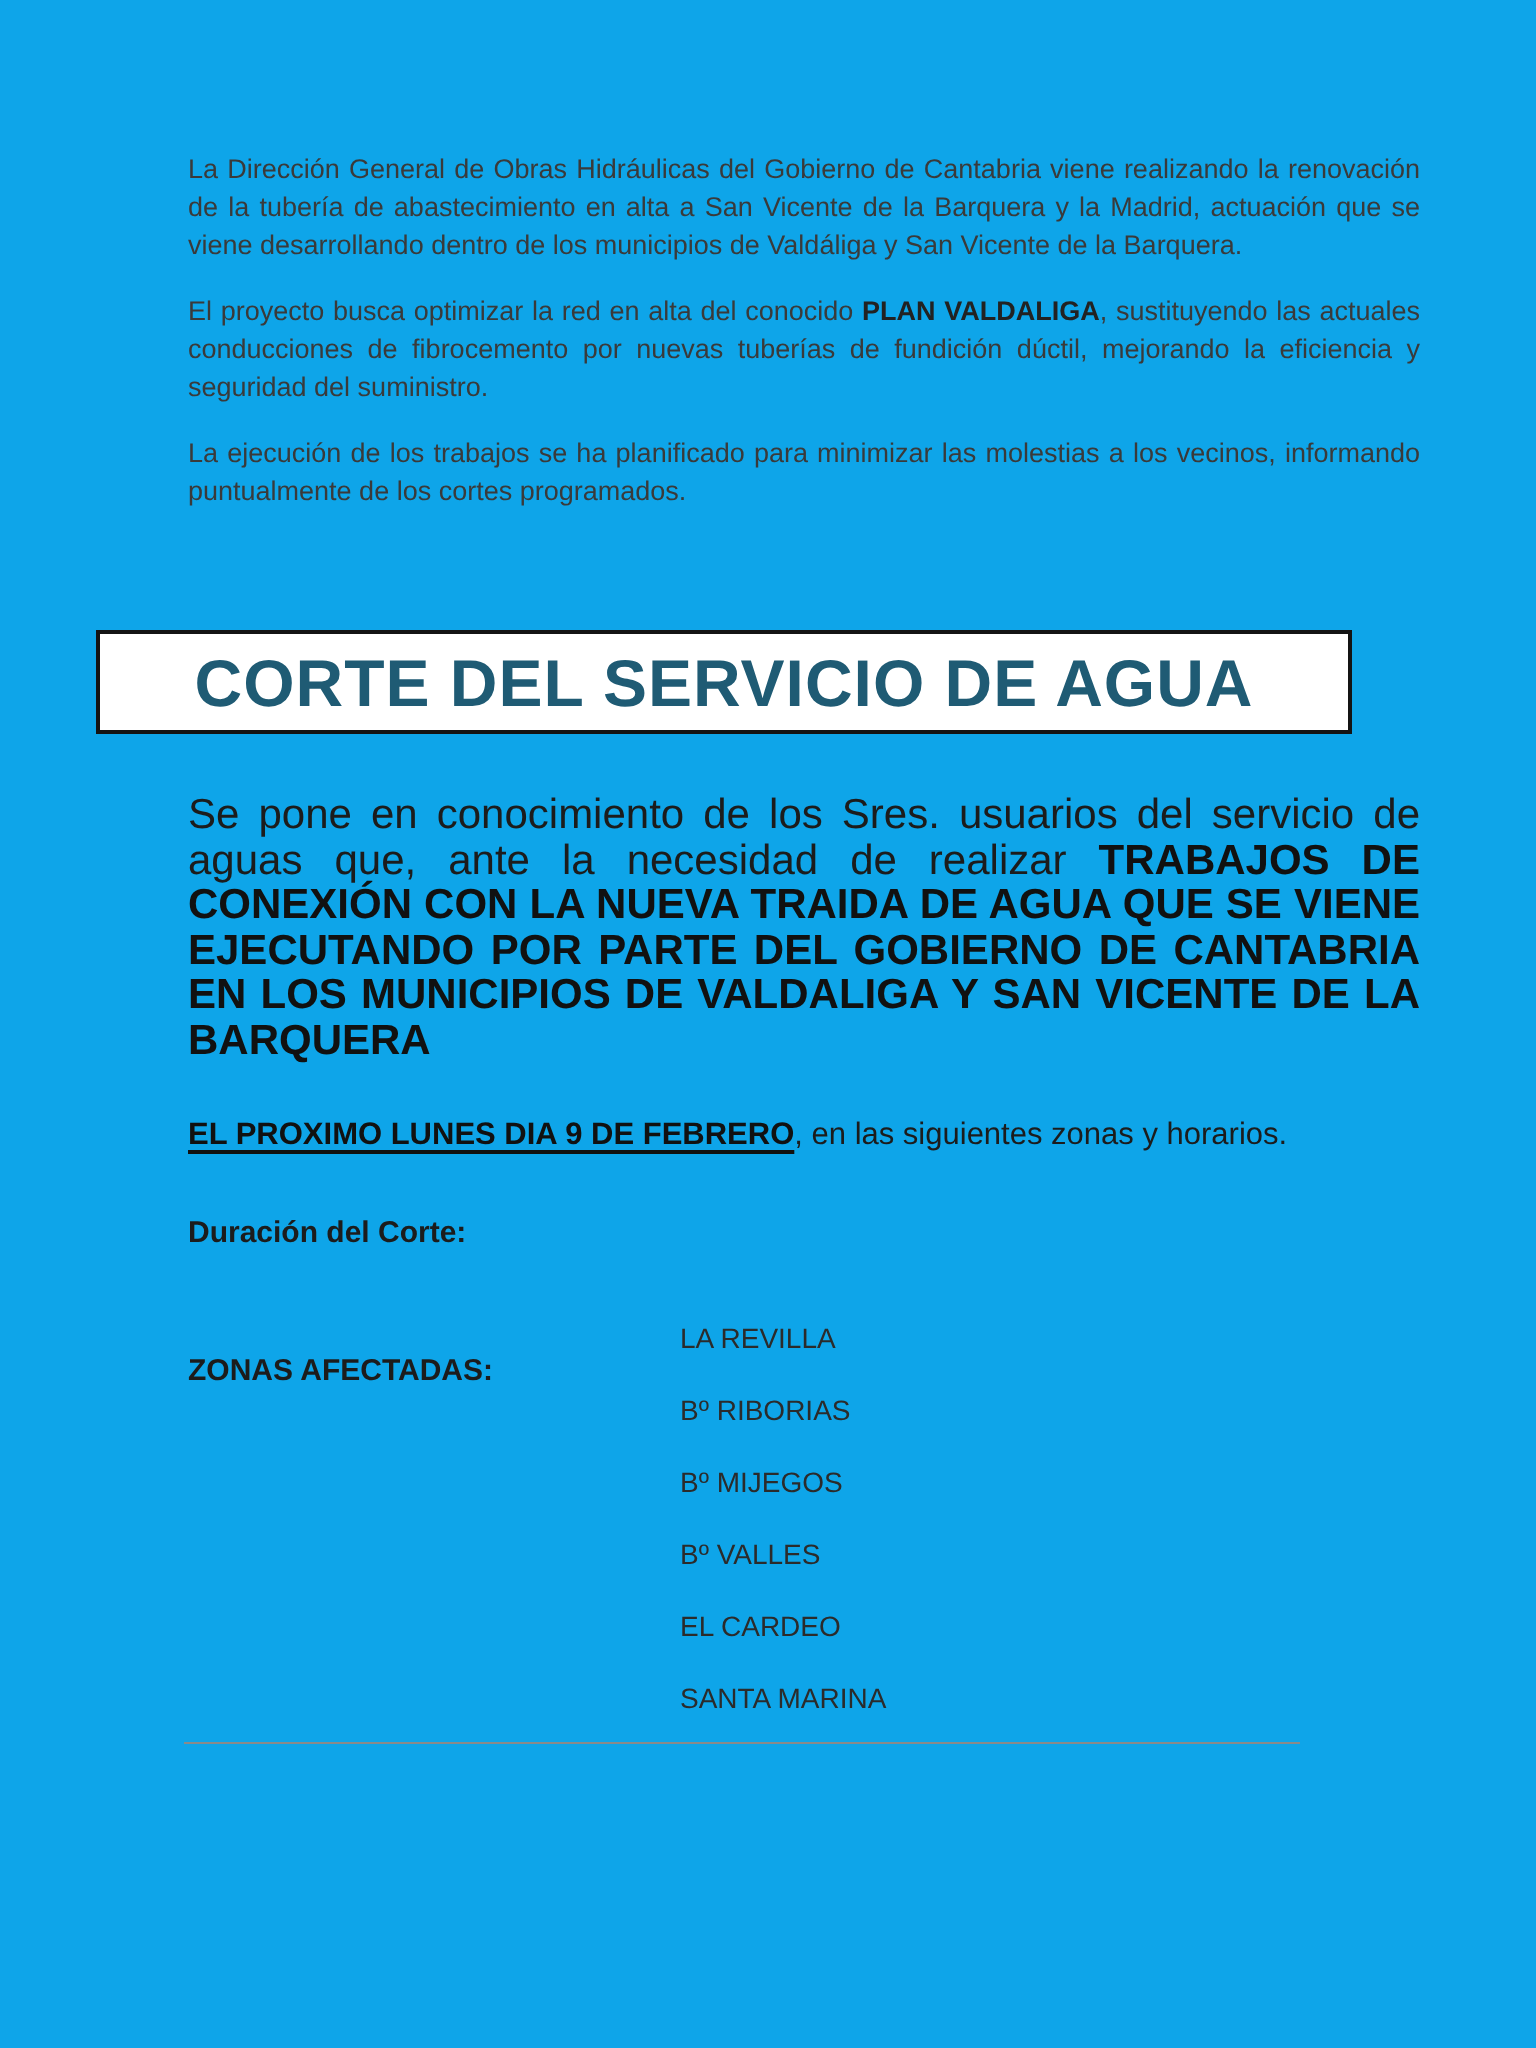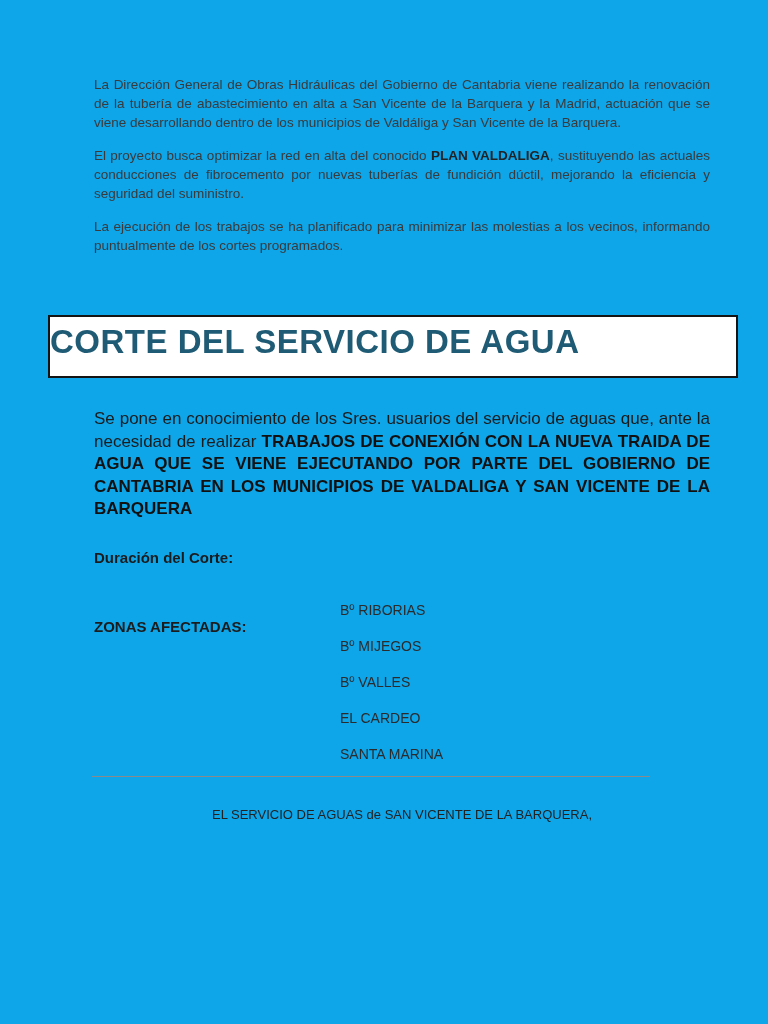--- a/index.html
+++ b/index.html
@@ -26,40 +26,40 @@
     font-size: 13.5px;
     line-height: 19px;
     text-align: justify;
     color: #3a3a3a;
     margin-bottom: 14px;
   }
   .intro-para .bold { font-weight: 700; color: #222; }
 
   
   .banner-box {
-    width: 690px;
+    width: 628px;
     margin-left: -46px;
     margin-top: 60px;
     border: 2px solid #141414;
     background: #ffffff;
-    text-align: left;
-    padding: 6px 0 15px 0;
+    text-align: center;
+    padding: 6px 0 4px 0;
   }
   .banner-title {
     font-size: 33px;
     font-weight: 700;
     color: #1f5b74;
     letter-spacing: 0.5px;
     font-family: "Liberation Sans", sans-serif;
   }
 
   
   .notice-para {
     margin-top: 30px;
-    font-size: 17px;
+    font-size: 21px;
     line-height: 22.5px;
     text-align: justify;
     color: #1c1c1c;
   }
   .notice-para .bold { font-weight: 700; color: #111; }
   .interruption-line {
     font-size: 15.5px;
     line-height: 22.5px;
     font-weight: 700;
     color: #111;
@@ -140,34 +140,37 @@
     </p>
 
     <div class="banner-box">
       <div class="banner-title">CORTE DEL SERVICIO DE AGUA</div>
     </div>
 
     <p class="notice-para">
       <span>Se pone en conocimiento de los Sres. usuarios del servicio de aguas que, ante la necesidad de realizar </span><span class="bold">TRABAJOS DE CONEXIÓN CON LA NUEVA TRAIDA DE AGUA QUE SE VIENE EJECUTANDO POR PARTE DEL GOBIERNO DE CANTABRIA EN LOS MUNICIPIOS DE VALDALIGA Y SAN VICENTE DE LA BARQUERA</span>
     </p>
 
+    <p class="date-para">
+      <span class="date-bold">EL PROXIMO LUNES DIA 9 DE FEBRERO</span><span>, en las siguientes zonas y horarios.</span>
+    </p>
 
     <div class="sched-row duration">
       <div class="sched-label">Duración del Corte:</div>
     </div>
 
     <div class="sched-row zones">
       <div class="sched-label">ZONAS AFECTADAS:</div>
       <div class="zones-list">
+        <div class="zone-item">LA REVILLA</div>
         <div class="zone-item">Bº RIBORIAS</div>
         <div class="zone-item">Bº MIJEGOS</div>
         <div class="zone-item">Bº VALLES</div>
         <div class="zone-item">EL CARDEO</div>
         <div class="zone-item">SANTA MARINA</div>
       </div>
     </div>
 
     <div class="divider"></div>
 
-    <div class="footer-line">EL SERVICIO DE AGUAS de SAN VICENTE DE LA BARQUERA,</div>
 
   </div>
 </div>
 
 </body></html>

